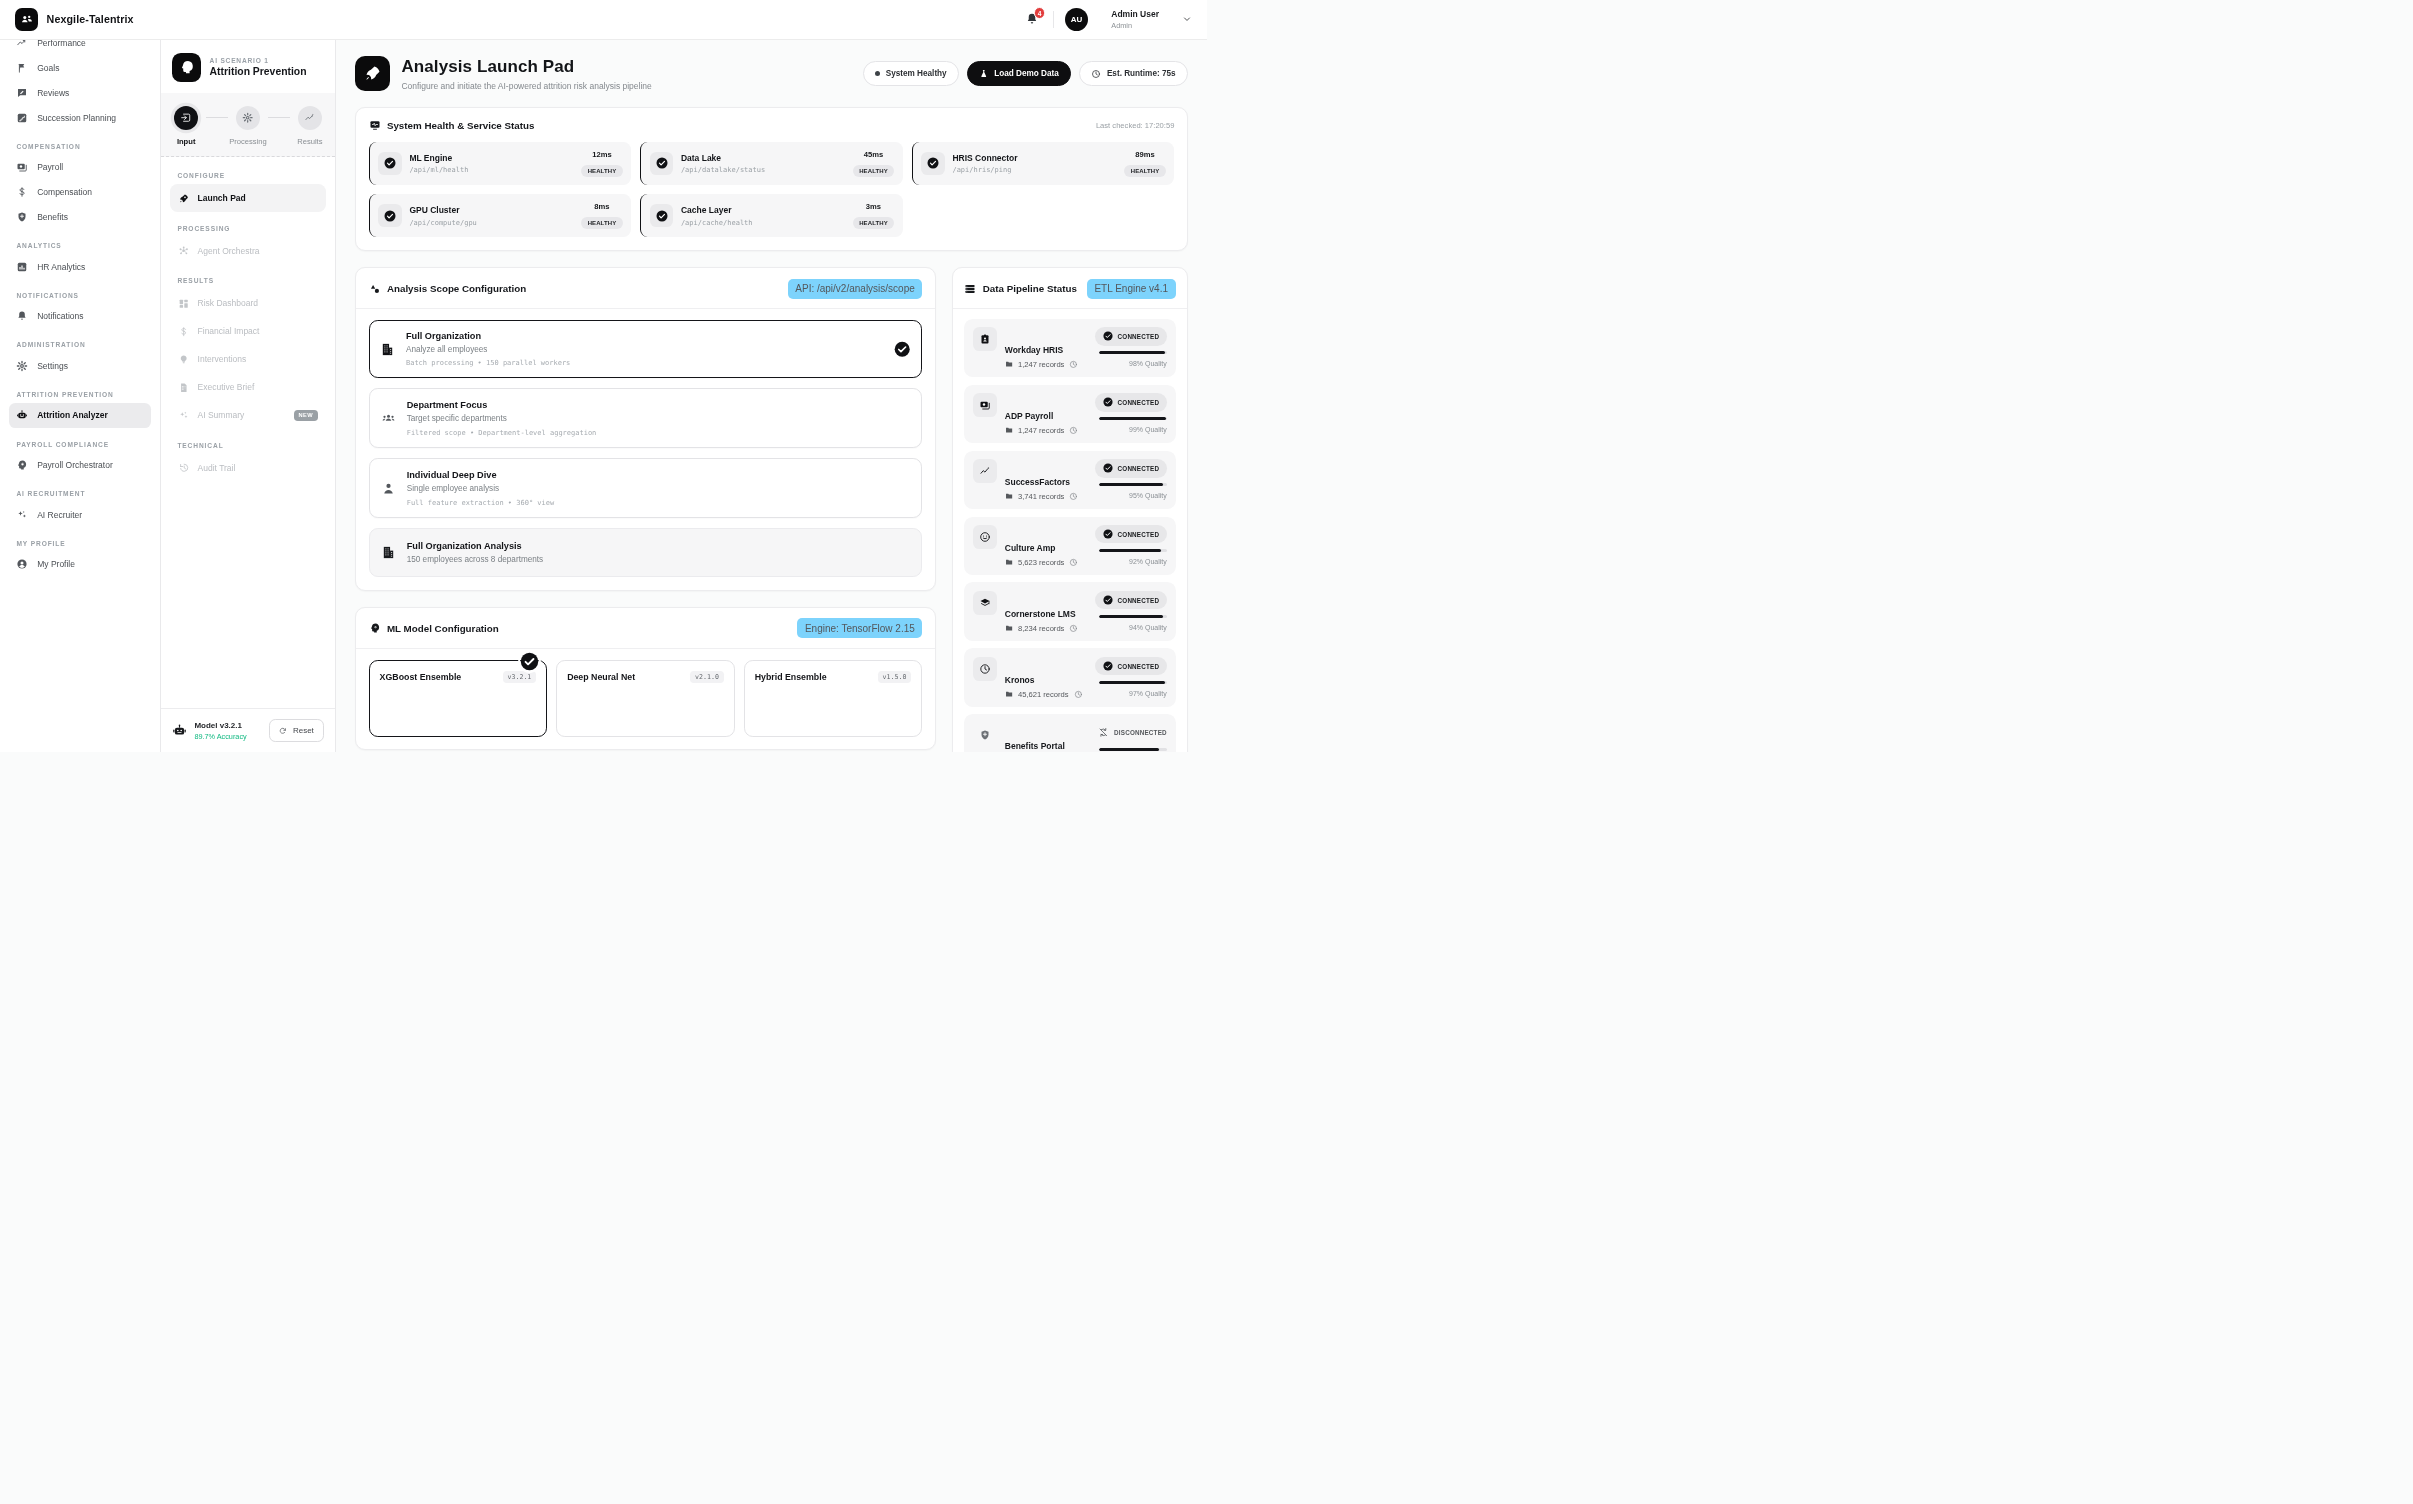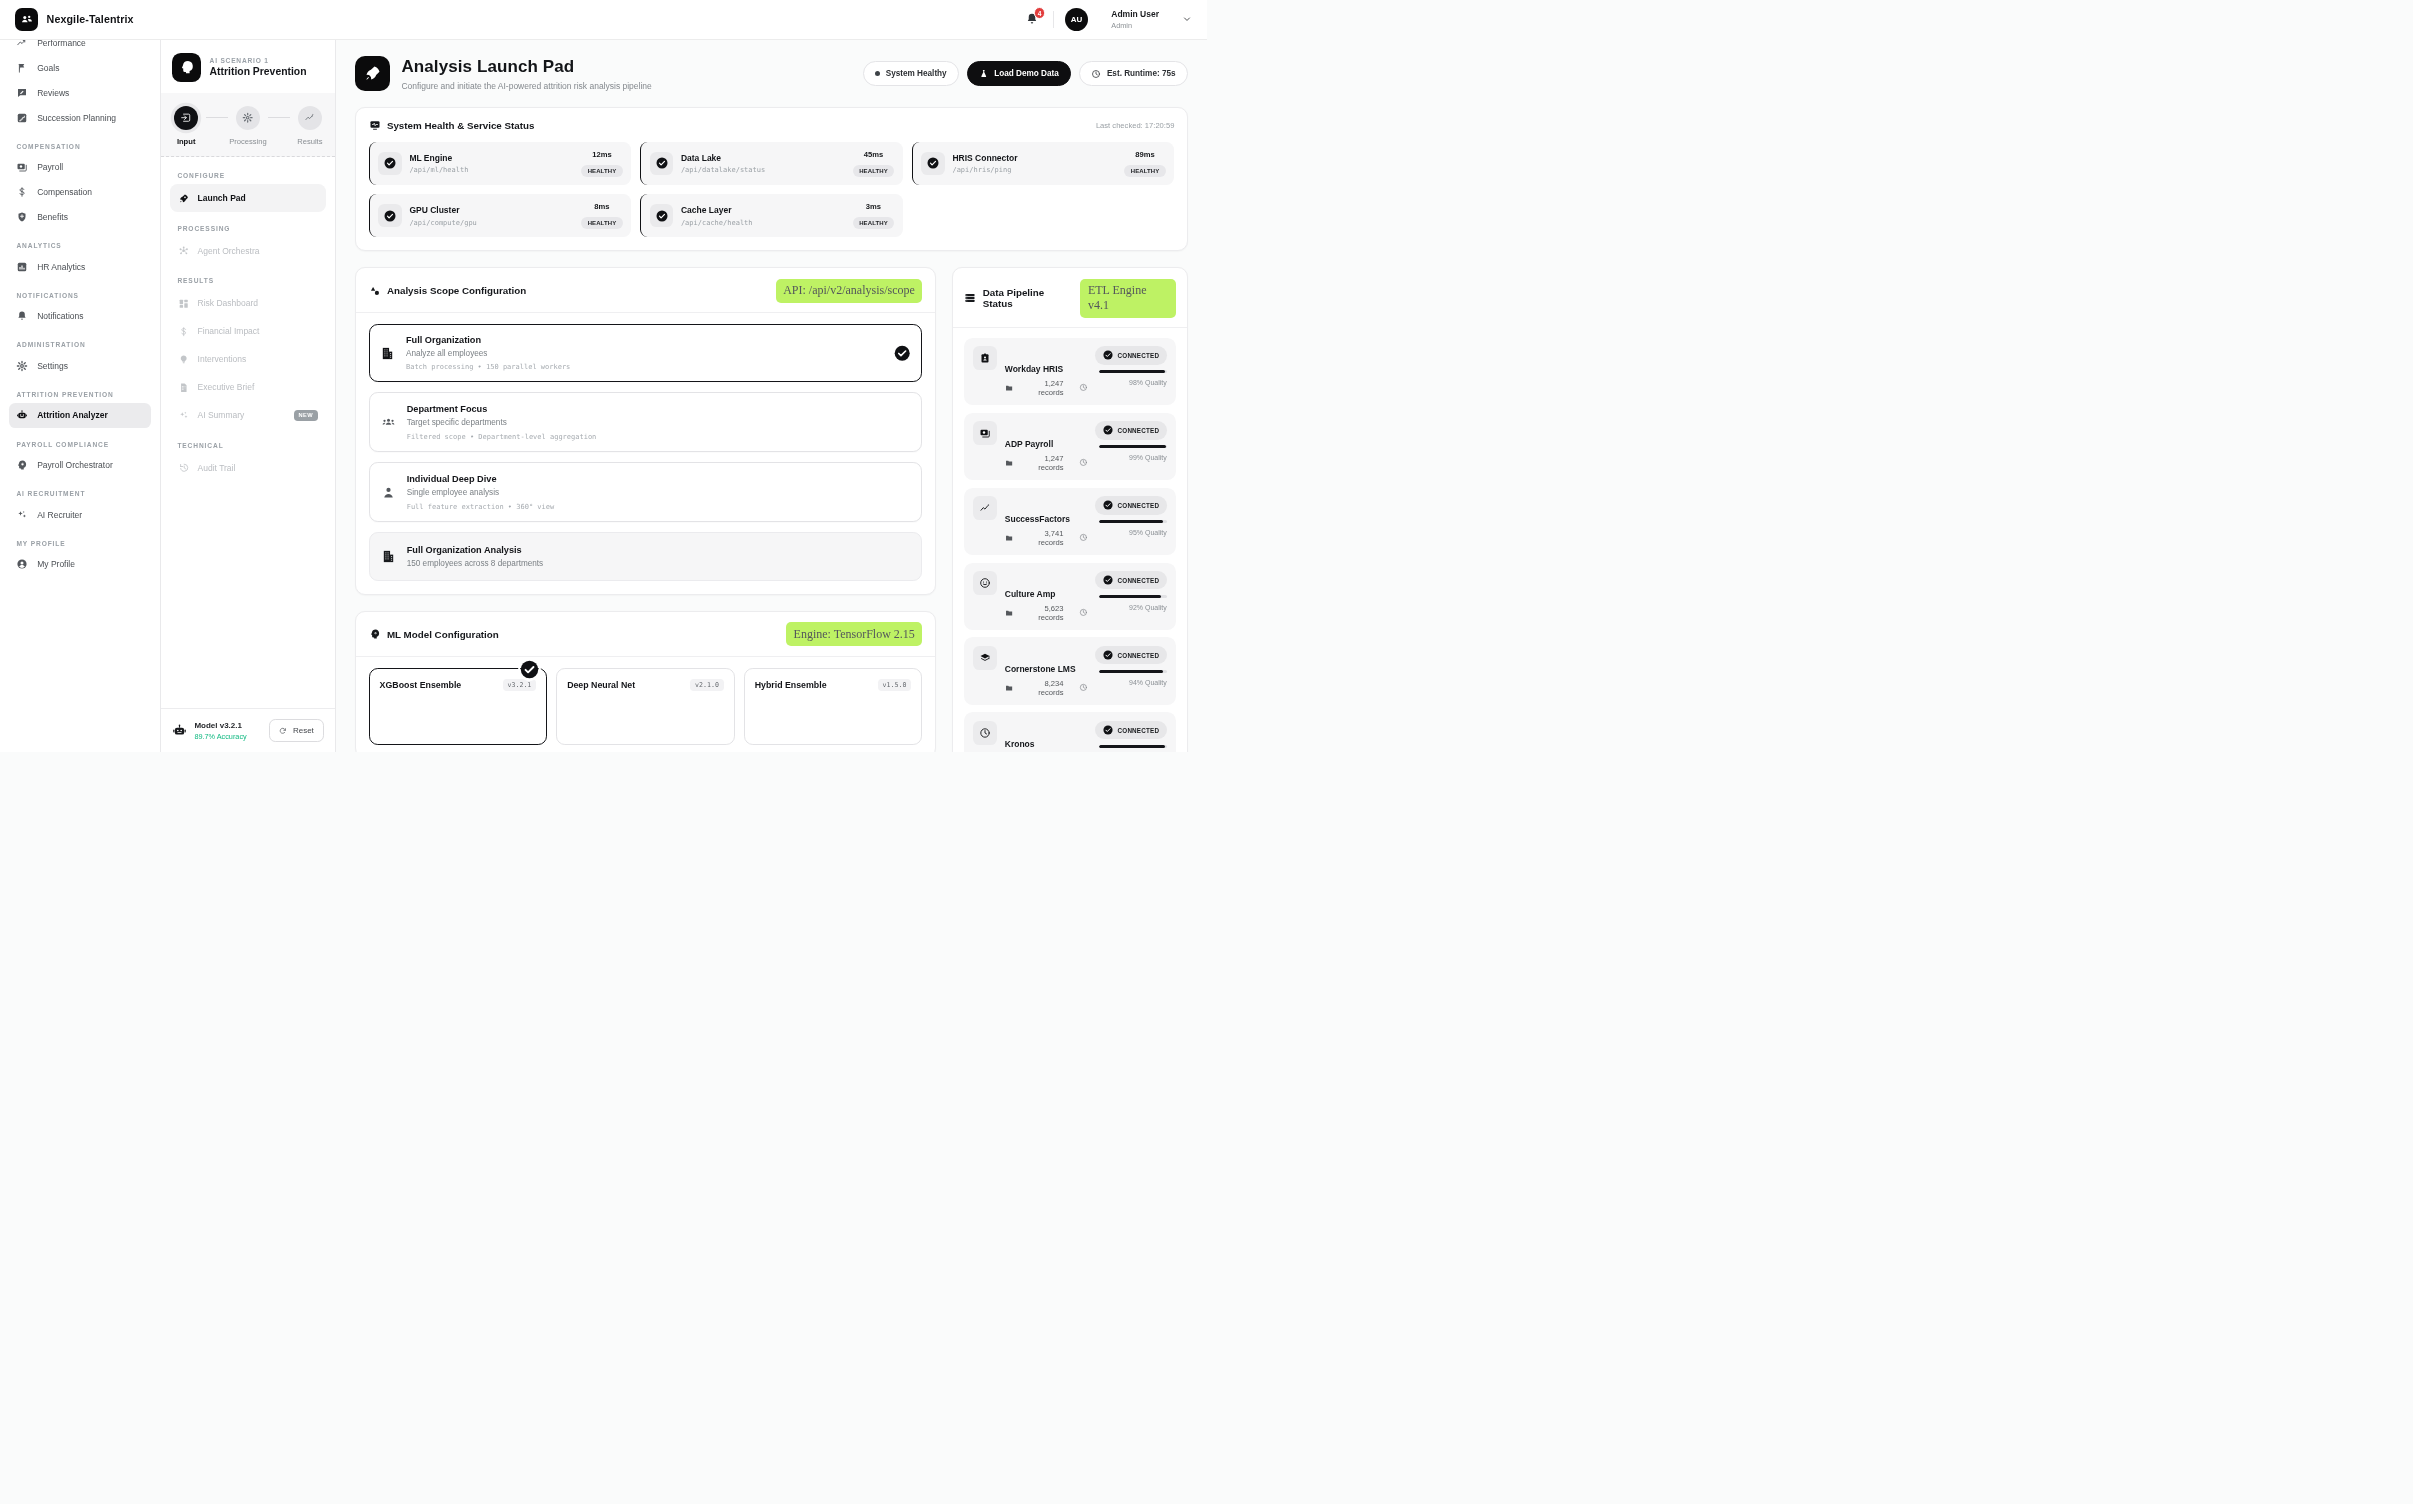--- a/index.html
+++ b/index.html
@@ -91,22 +91,22 @@
     color:#2c2f33; cursor:pointer; font-family:inherit; }
   .pill .dot { width:5px; height:5px; border-radius:50%; background:#3e4347; }
   .pill.dark { background:#0e0e10; border-color:#0e0e10; color:#fff; font-weight:700; }
   .pill svg { flex:none; }
 
   .card { background:#fff; border:0.6px solid #ececee; border-radius:10px;
     box-shadow:0 0.6px 1.3px rgba(15,15,20,.03); }
   .card-head { display:flex; align-items:center; gap:6.3px; }
   .card-title { font-size:9.8px; font-weight:800; color:#16181c; }
   .muted-note { margin-left:auto; font-size:7.6px; color:#9aa0a5; }
-  .mono-badge { margin-left:auto; font-family:Liberation Serif, serif;
-    font-size:12px; color:#54575b; background:#bef264; padding:4.4px 7.6px; border-radius:5px; }
+  .mono-badge { margin-left:auto; font-family:Liberation Sans, sans-serif;
+    font-size:10px; color:#54575b; background:#7dd3fc; padding:4.4px 7.6px; border-radius:5px; }
   .card-divider { height:0.6px; background:#efeff1; margin:9.5px -12.6px 11.4px; }
 
   
   .health-card { padding:10.7px 12.6px 12.6px; margin-bottom:16px; }
   .services { display:grid; grid-template-columns:repeat(3,1fr); gap:8.8px; margin-top:10.7px; }
   .service { background:#f6f6f7; border-radius:7.6px; border-left:1.9px solid #101114;
     padding:8.2px 8.8px; display:flex; align-items:center; gap:7.6px; }
   .service-icon { width:23.4px; height:23.4px; border-radius:6.3px; background:#eaeaec;
     display:grid; place-items:center; flex:none; }
   .service-name { font-size:8.5px; font-weight:700; color:#131519; }
@@ -147,21 +147,21 @@
 
   
   .pipeline-card { padding:10.7px 11.4px 11.4px; }
   .pipe-divider { height:0.6px; background:#efeff1; margin:9.5px -11.4px 10px; }
   .sources { display:flex; flex-direction:column; gap:7.6px; }
   .source { background:#f6f6f7; border-radius:8.8px; padding:8.2px 8.8px; display:flex; gap:7.6px; }
   .src-icon { width:24px; height:24px; border-radius:6.3px; background:#ebebed; color:#101114;
     display:grid; place-items:center; flex:none; }
   .source.off .src-icon { background:transparent; color:#6d7176; }
   .src-name { font-size:8.5px; font-weight:700; color:#16181c; margin-top:18px; }
-  .src-meta { display:flex; align-items:center; gap:15px; margin-top:5px; color:#55585c;text-align:right; }
+  .src-meta { display:flex; align-items:center; gap:5px; margin-top:5px; color:#55585c; }
   .src-records { font-size:7.6px; color:#55585c; }
   .src-right { margin-left:auto; display:flex; flex-direction:column; align-items:flex-end; gap:5.7px; }
   .status-pill { display:flex; align-items:center; gap:5px; background:#e7e7e9; border-radius:9.5px;
     padding:4.4px 7.6px; font-size:6.3px; font-weight:800; color:#17191c; letter-spacing:0.2px; }
   .status-off { display:flex; align-items:center; gap:5px; font-size:6.3px; font-weight:800;
     color:#54575b; letter-spacing:0.2px; padding:4.4px 0; }
   .qbar { width:68px; height:3.2px; border-radius:1.9px; background:#e1e1e4; overflow:hidden; }
   .qfill { height:100%; background:#141519; border-radius:1.9px; }
   .qlabel { font-size:7px; color:#8b9095; }
 </style>

